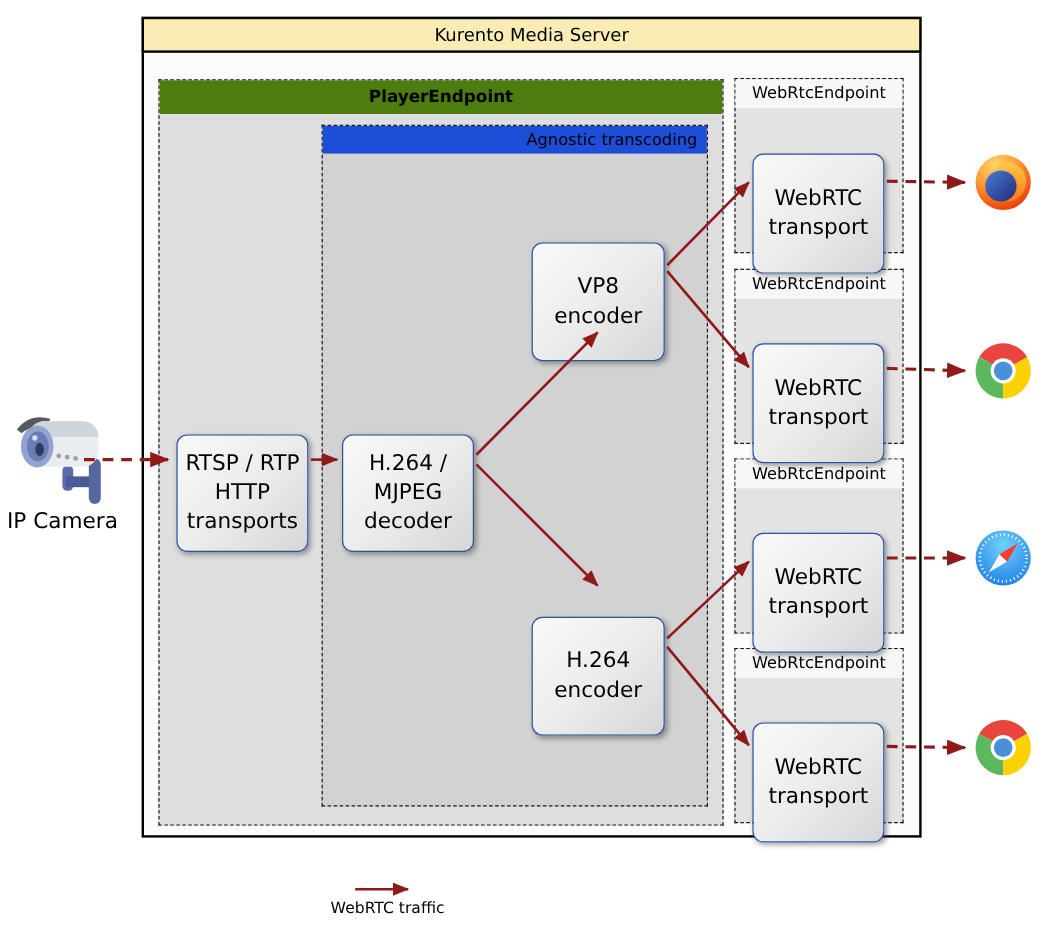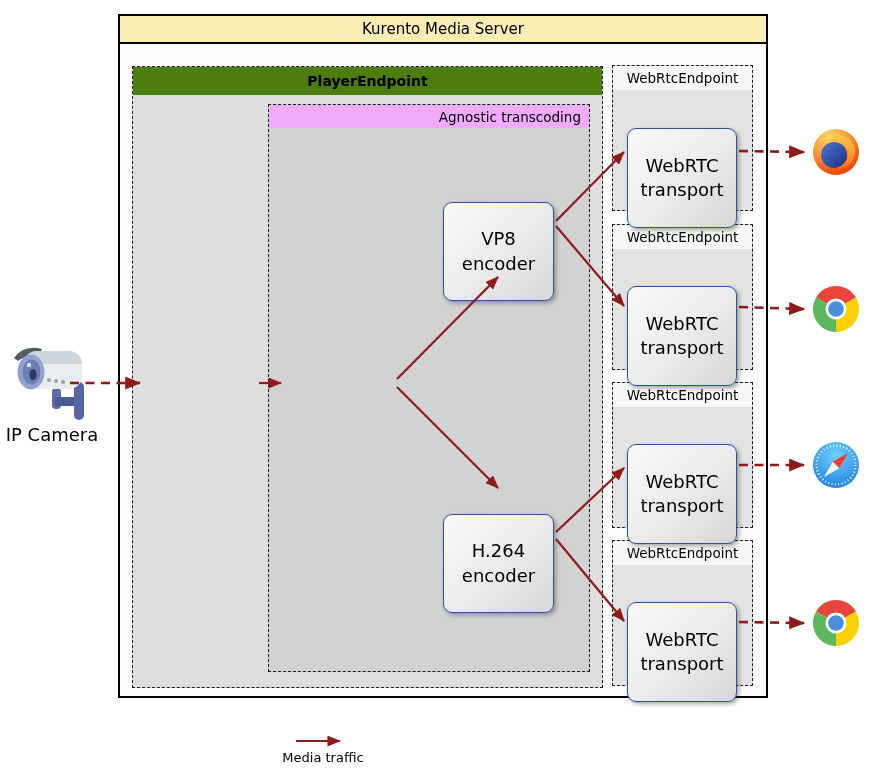--- a/index.html
+++ b/index.html
@@ -8,21 +8,21 @@
 
   #outer{left:118px;top:14px;width:650px;height:684px;border:2px solid #000;background:#fcfcfc;z-index:1;}
   #titleband{left:118px;top:14px;width:650px;height:30px;background:#f9edb5;border:2px solid #000;
              display:flex;align-items:center;justify-content:center;font-weight:normal;font-size:15px;z-index:2;}
 
   #player{left:132px;top:66px;width:471px;height:622px;border:1.6px dashed #1a1a1a;background:#dedede;z-index:2;}
   #player-header{position:absolute;left:0;top:0;right:0;height:28px;background:#4d7c0f;
                  display:flex;align-items:center;justify-content:center;font-weight:bold;font-size:14px;}
 
   #agnostic{left:268px;top:104px;width:322px;height:568px;border:1.6px dashed #1a1a1a;background:#d2d2d2;z-index:3;}
-  #agnostic-header{height:23px;background:#f0abfc;display:flex;align-items:center;justify-content:flex-end;
+  #agnostic-header{height:23px;background:#1d4ed8;display:flex;align-items:center;justify-content:flex-end;
                    padding-right:8px;font-size:13.5px;}
 
   .endpoint{left:612px;width:141px;height:146px;border:1.6px dashed #1a1a1a;background:#e3e3e3;z-index:2;}
   .endpoint-header{height:24px;background:#f7f7f7;display:flex;align-items:center;justify-content:center;
                    font-weight:normal;font-size:13.5px;}
   #ep1{top:65px;}  #ep2{top:224px;}  #ep3{top:382px;}  #ep4{top:540px;}
 
   .node{border:1.6px solid #2a52a0;border-radius:9px;
         background:linear-gradient(135deg,#f9f9f9 0%,#ececec 50%,#d6d6d6 100%);
         box-shadow:2px 2px 4px rgba(60,60,60,.45);
@@ -69,20 +69,25 @@
   <div class="abs endpoint" id="ep2">
     <div class="endpoint-header">WebRtcEndpoint</div>
   </div>
   <div class="abs endpoint" id="ep3">
     <div class="endpoint-header">WebRtcEndpoint</div>
   </div>
   <div class="abs endpoint" id="ep4">
     <div class="endpoint-header">WebRtcEndpoint</div>
   </div>
 
+  <div class="abs node" id="node-rtsp">RTSP / RTP
+HTTP
+transports</div>
+  <div class="abs node" id="node-decoder">H.264 / MJPEG
+decoder</div>
   <div class="abs node" id="node-vp8">VP8
 encoder</div>
   <div class="abs node" id="node-h264">H.264
 encoder</div>
 
   <div class="abs node transport" id="t1">WebRTC
 transport</div>
   <div class="abs node transport" id="t2">WebRTC
 transport</div>
   <div class="abs node transport" id="t3">WebRTC
@@ -181,15 +186,15 @@
     <line class="s" x1="556" y1="226" x2="624" y2="306" marker-end="url(#ah)"></line>
     <line class="s" x1="556" y1="532" x2="624" y2="468" marker-end="url(#ah)"></line>
     <line class="s" x1="556" y1="539" x2="624" y2="621" marker-end="url(#ah)"></line>
     <line class="d" x1="739" y1="151" x2="804" y2="152" marker-end="url(#ah)"></line>
     <line class="d" x1="739" y1="307" x2="804" y2="309" marker-end="url(#ah)"></line>
     <line class="d" x1="739" y1="465" x2="804" y2="465" marker-end="url(#ah)"></line>
     <line class="d" x1="739" y1="622" x2="804" y2="623" marker-end="url(#ah)"></line>
     <line class="s" x1="296" y1="741" x2="340" y2="741" marker-end="url(#ah)"></line>
   </svg>
 
-  <div class="abs" id="legend-label">Media traffic</div>
+  <div class="abs" id="legend-label">WebRTC traffic</div>
 
 </div>
 
 </body></html>

